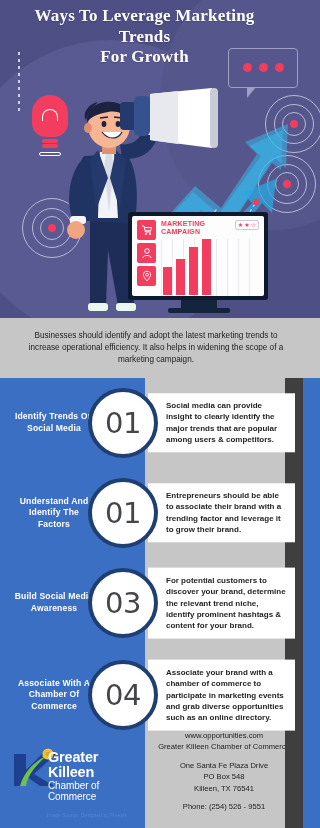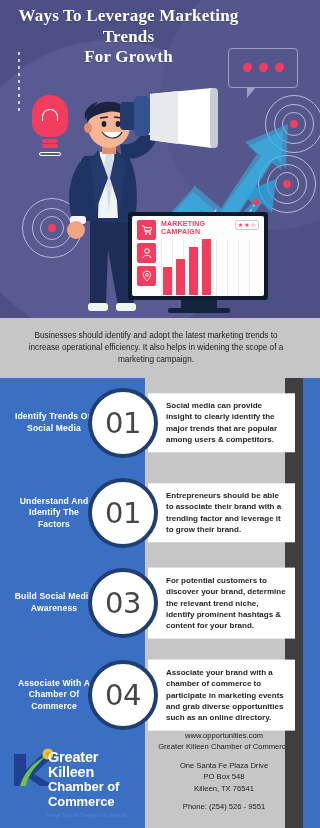--- a/index.html
+++ b/index.html
@@ -21,21 +21,21 @@
     position:absolute; left:-40px; top:40px;
     width:300px; height:300px; border-radius:50%;
     background:#585a91;
   }
   .hero-blob2 {
     position:absolute; right:-70px; top:-30px;
     width:230px; height:260px; border-radius:50%;
     background:#55578c;
   }
   .hero-title {
-    position:absolute; top:6px; left:0; width:257px;
+    position:absolute; top:6px; left:16px; width:257px;
     text-align:center; color:#ffffff;
     font-family:"Liberation Serif", serif;
     font-size:17px; font-weight:bold; line-height:1.22;
     letter-spacing:.2px; z-index:20;
     text-shadow:0 1px 1px rgba(0,0,0,.18);
   }
 
   
   .bulb { position:absolute; left:32px; top:95px; z-index:6; }
   .bulb-body {
@@ -177,21 +177,21 @@
   
   .footer { position:relative; width:320px; height:0; }
   .foot-wrap {
     position:absolute; left:0; bottom:0; width:320px; height:108px;
     background:#3a6fc4; display:flex;
   }
   .foot-left { width:145px; position:relative; }
   .logo { position:absolute; left:12px; top:28px; width:128px; height:42px; }
   .logo-text { position:absolute; left:48px; top:30px; color:#fff; }
   .logo-main { font-size:14.5px; font-weight:bold; line-height:1.05; letter-spacing:-.2px; }
-  .logo-sub { font-size:13px; line-height:1.1; letter-spacing:-.1px;font-weight:bold; }
+  .logo-sub { font-size:10px; line-height:1.1; letter-spacing:-.1px; }
   .attribution {
     position:absolute; left:32px; bottom:10px; width:110px; text-align:center;
     font-size:4.6px; color:#5b87d0; letter-spacing:.2px;
   }
   .foot-right {
     width:158px; background:#c6c6c6; padding:10px 6px 8px;
     text-align:center; position:relative;
   }
   .foot-right div { font-size:7.6px; color:#1b1b1b; line-height:1.5; }
   .foot-gap { height:7px; }

